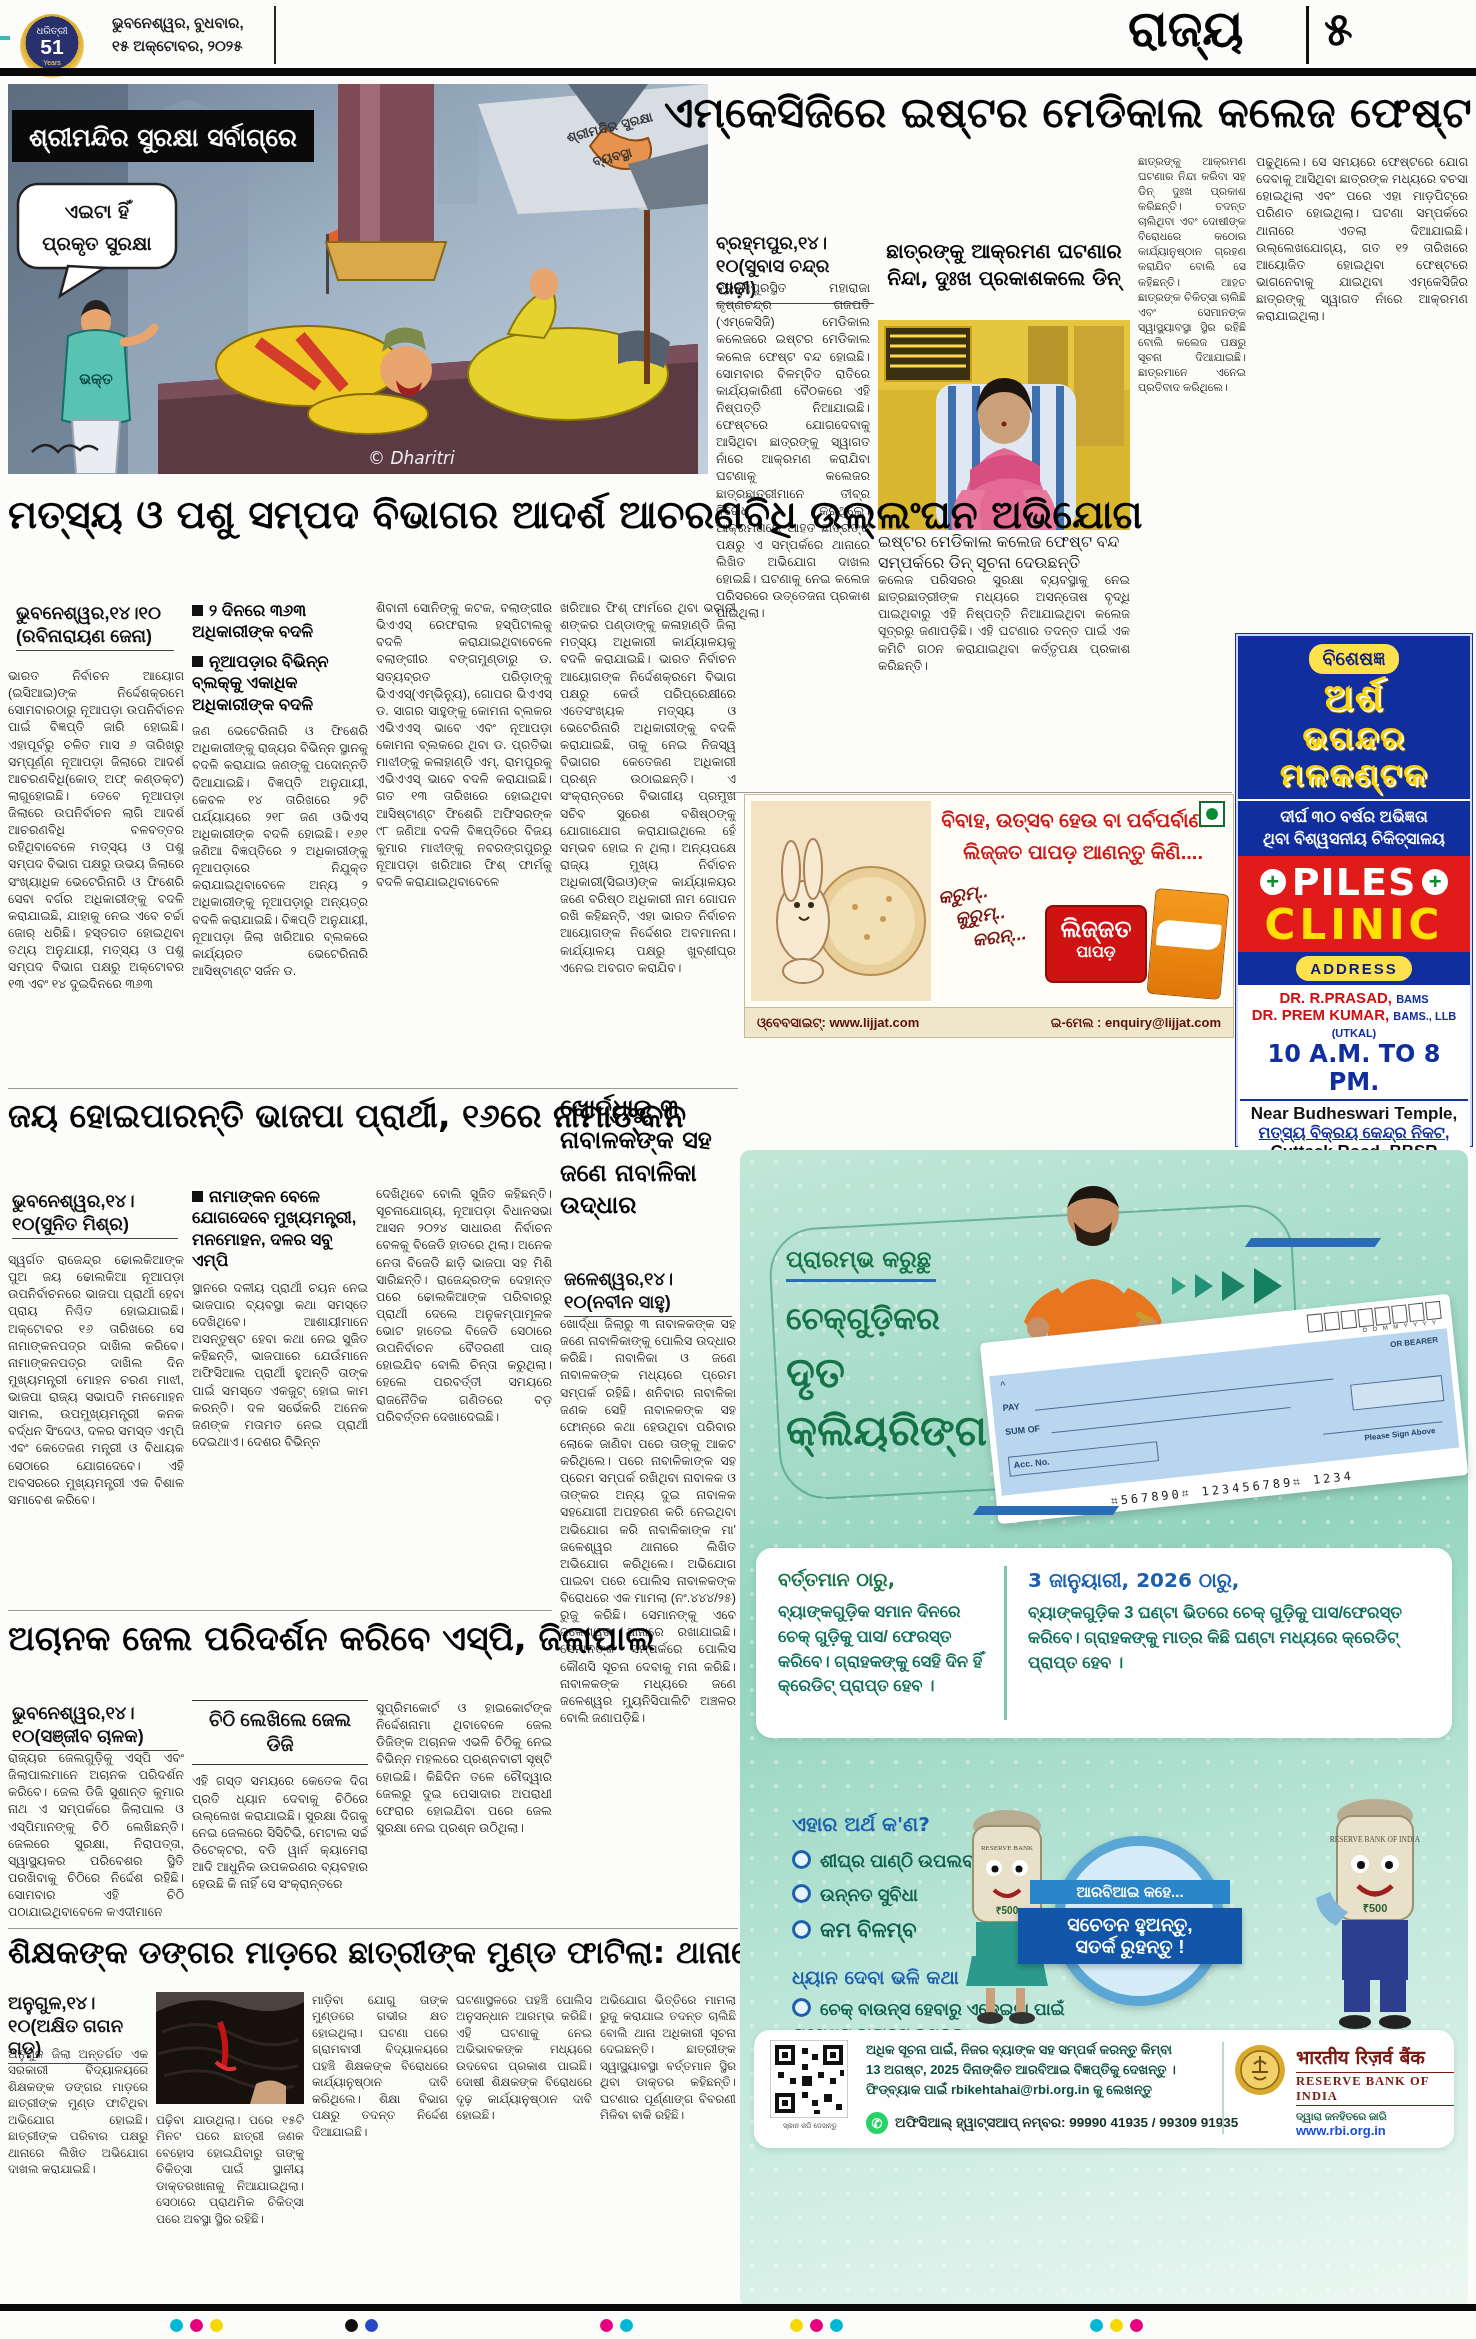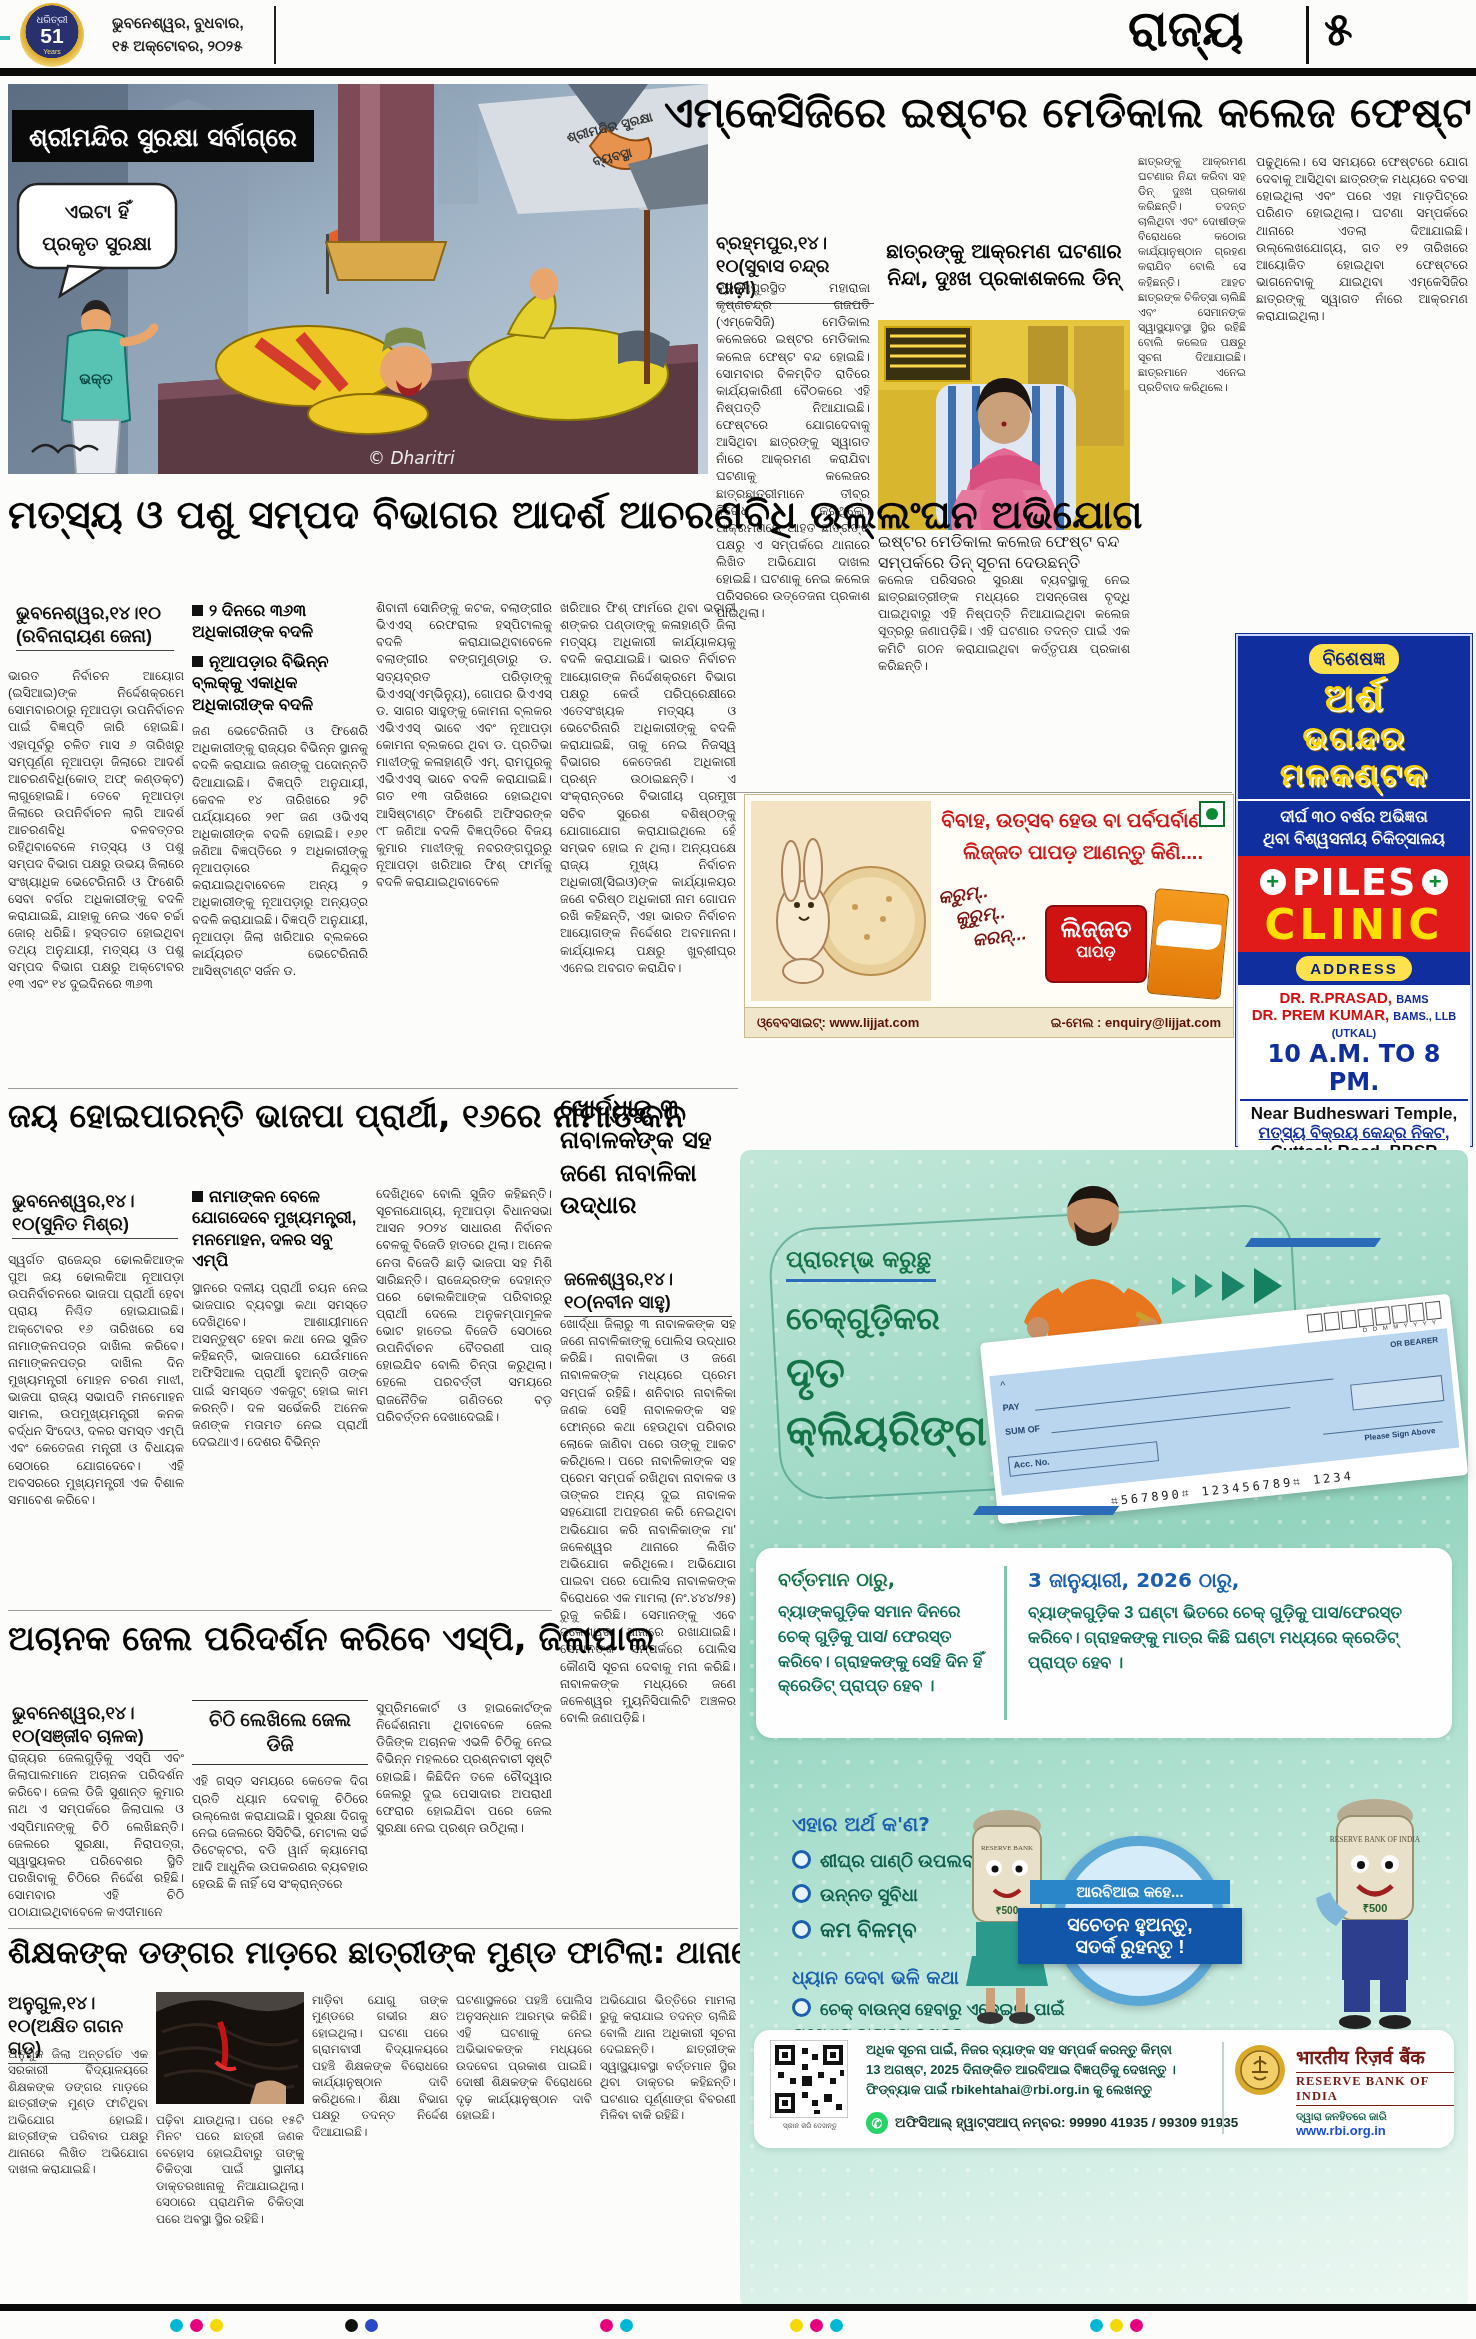--- a/index.html
+++ b/index.html
@@ -36,21 +36,21 @@
   .lijjat{background:#fffdf6;border:1px solid #c9b98e;}
   .lij-red{color:#d01616;font-weight:bold;font-family:Liberation Sans, sans-serif;}
   
   .cdot{display:inline-block;width:13px;height:13px;border-radius:50%;margin-right:7px;}
 </style>
 </head>
 <body>
 
 <div id="page">
 
-  <div class="abs" style="left:20px;top:3px;">
+  <div class="abs" style="left:20px;top:14px;">
     <div class="logo-ring">
       <span style="font-size:10px;line-height:1;">ଧରିତ୍ରୀ</span>
       <span style="font-size:21px;font-weight:bold;line-height:1.05;">51</span>
       <span style="font-size:7px;color:#f5d978;line-height:1;">Years</span>
     </div>
   </div>
   <div class="abs dates" style="left:112px;top:12px;">
     <div>ଭୁବନେଶ୍ୱର, ବୁଧବାର,</div>
     <div>୧୫ ଅକ୍ଟୋବର, ୨୦୨୫</div>
   </div>

